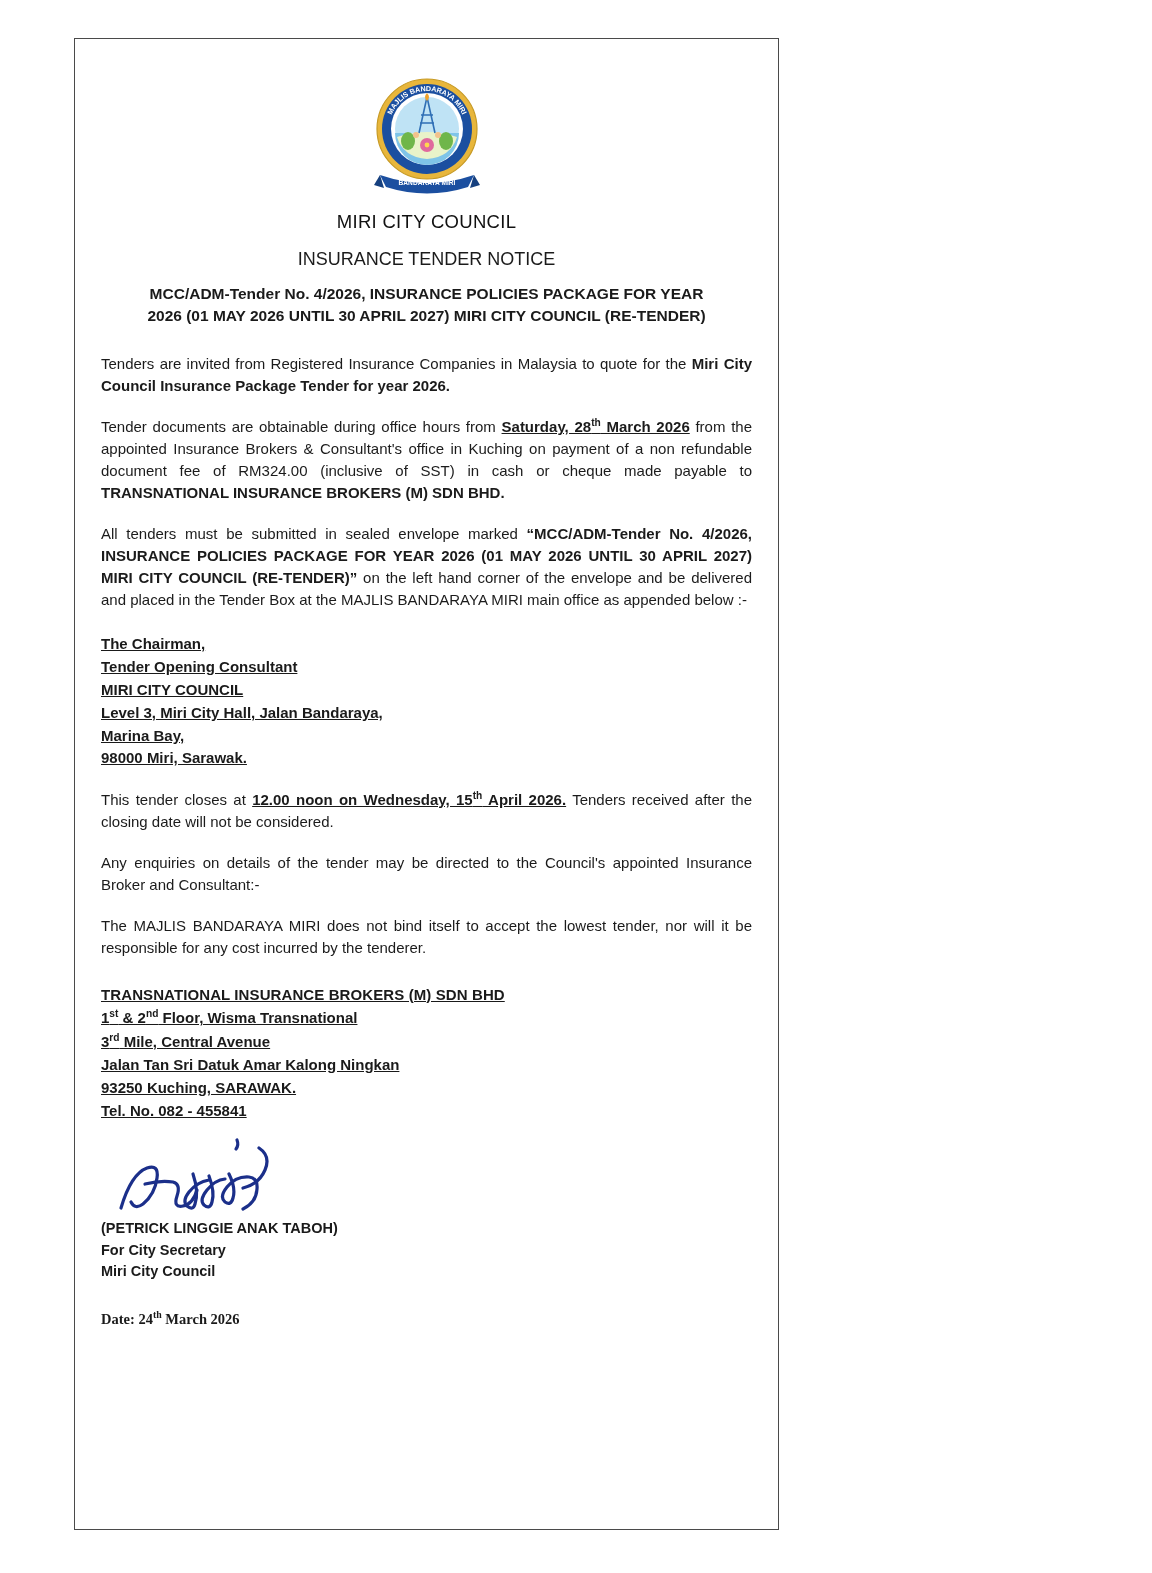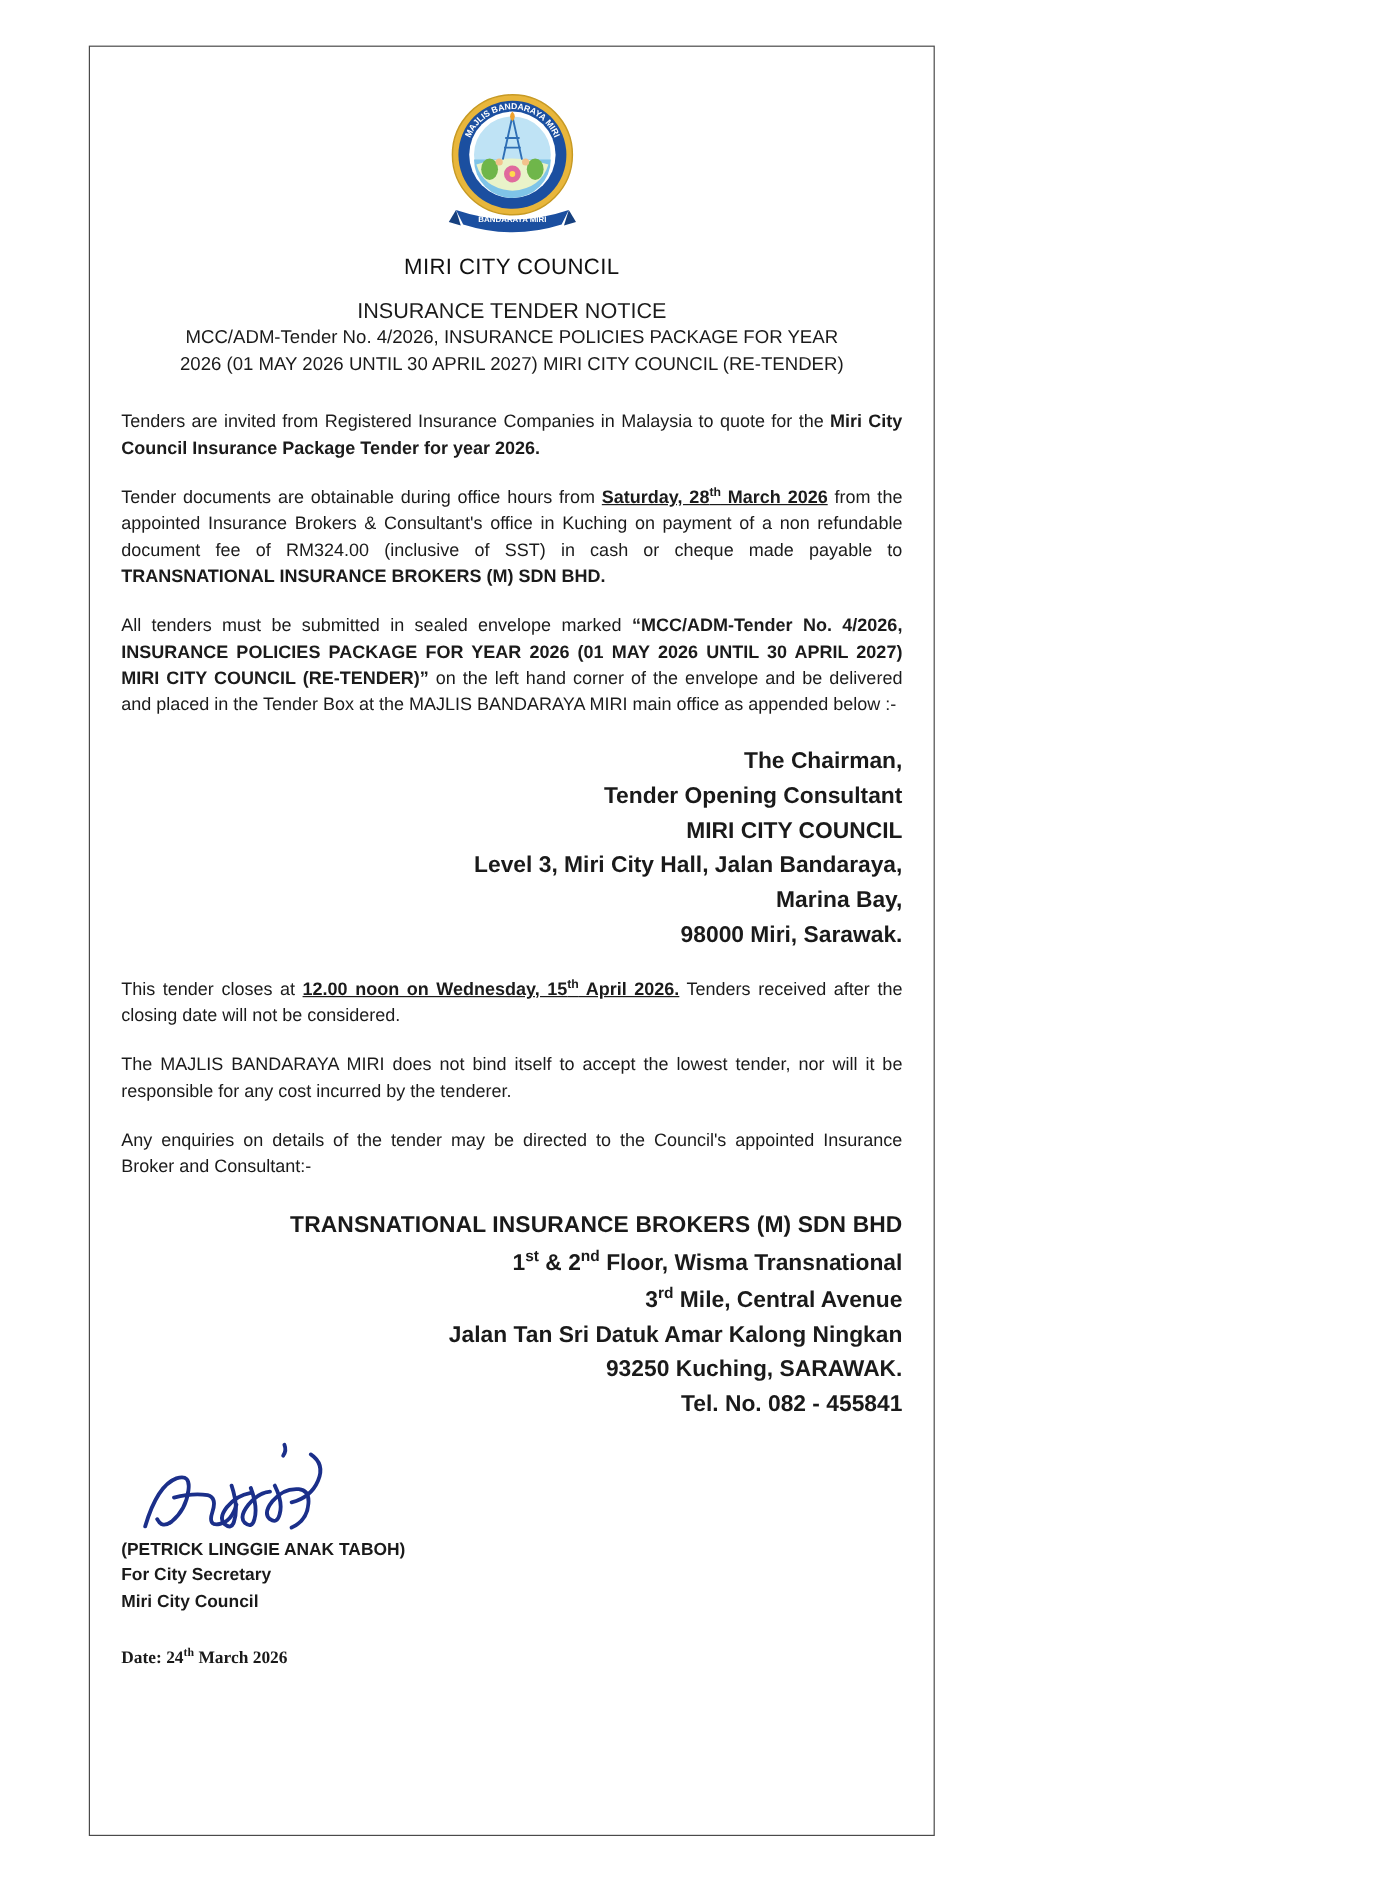--- a/index.html
+++ b/index.html
@@ -53,46 +53,47 @@
   }
   .notice-title {
     text-align: center;
     font-size: 18px;
     margin-top: 16px;
     color: #1b1b1b;
   }
   .tender-ref {
     text-align: center;
     font-size: 15.5px;
-    font-weight: normal;
+    font-weight: bold;
     line-height: 1.42;
-    margin-top: 1px;
+    margin-top: 13px;
     padding: 0 6px;
   }
 
   
   p.body {
     font-size: 15px;
     line-height: 1.47;
     text-align: justify;
     margin: 19px 0 0 0;
     color: #1b1b1b;
   }
   p.body.first { margin-top: 26px; }
   b { font-weight: bold; }
   u { text-decoration: underline; }
   sup { font-size: 0.68em; vertical-align: super; }
 
   
   .addr {
-    text-align: right;
-    font-size: 19px;
+    text-align: left;
+    font-size: 15px;
     font-weight: bold;
     line-height: 1.52;
     margin-top: 22px;
+    text-decoration: underline;
   }
   .addr .line { display: block; }
   .addr.broker { margin-top: 24px; }
   .addr.broker .line.cap { letter-spacing: 0.1px; }
 
   
   .sig-area {
     position: relative;
     height: 92px;
     margin-top: 10px;
@@ -190,23 +191,23 @@
       <span class="line">MIRI CITY COUNCIL</span>
       <span class="line">Level 3, Miri City Hall, Jalan Bandaraya,</span>
       <span class="line">Marina Bay,</span>
       <span class="line">98000 Miri, Sarawak.</span>
     </div>
 
     <p class="body">
       <span>This tender closes at </span><b><u><span>12.00 noon on Wednesday, 15</span><sup>th</sup><span> April 2026.</span></u></b><span> Tenders received after the closing date will not be considered.</span>
     </p>
 
+    <p class="body">Any enquiries on details of the tender may be directed to the Council's appointed Insurance Broker and Consultant:-</p>
+
     <p class="body">The MAJLIS BANDARAYA MIRI does not bind itself to accept the lowest tender, nor will it be responsible for any cost incurred by the tenderer.</p>
-
-    <p class="body">Any enquiries on details of the tender may be directed to the Council's appointed Insurance Broker and Consultant:-</p>
 
     <div class="addr broker">
       <span class="line cap">TRANSNATIONAL INSURANCE BROKERS (M) SDN BHD</span>
       <span class="line"><span>1</span><sup>st</sup><span> &amp; 2</span><sup>nd</sup><span> Floor, Wisma Transnational</span></span>
       <span class="line"><span>3</span><sup>rd</sup><span> Mile, Central Avenue</span></span>
       <span class="line">Jalan Tan Sri Datuk Amar Kalong Ningkan</span>
       <span class="line">93250 Kuching, SARAWAK.</span>
       <span class="line">Tel. No. 082 - 455841</span>
     </div>
 

